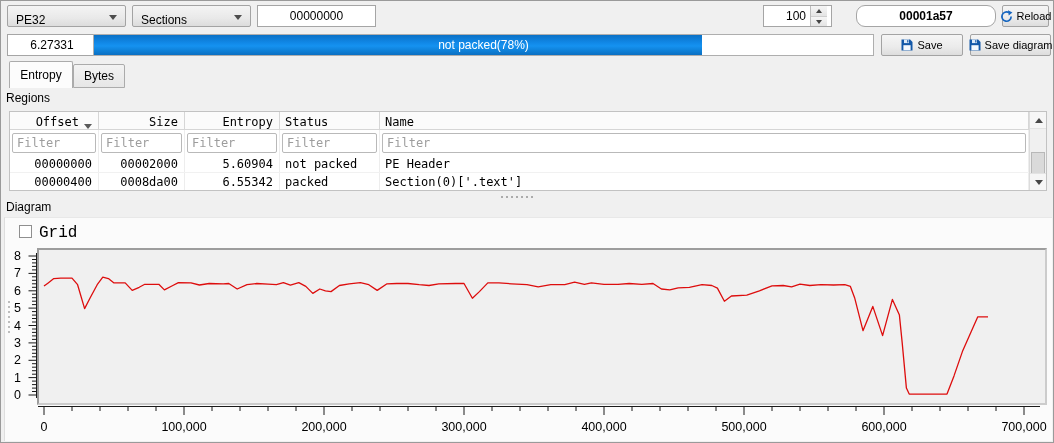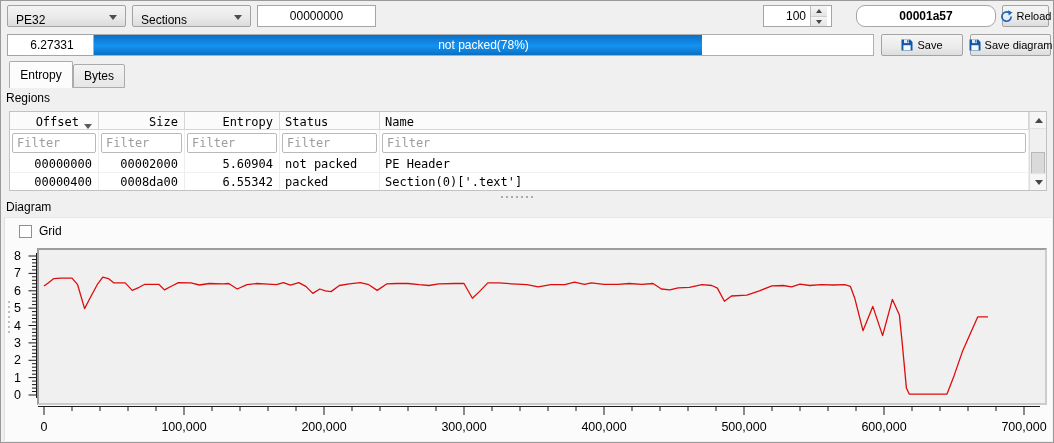--- a/index.html
+++ b/index.html
@@ -101,21 +101,21 @@
   .split-h{position:absolute;left:500px;top:194px;width:44px;height:3px;}
   .split-h i{position:absolute;top:1px;width:2px;height:2px;background:#ababab;display:block;}
   .split-v{position:absolute;left:7px;top:300px;width:3px;height:44px;}
   .split-v i{position:absolute;left:0;width:2px;height:2px;background:#bdbdbd;display:block;}
   
   .dpanel{
     position:absolute;left:3px;top:216px;width:1048px;height:224px;background:#fbfbfb;
     border-left:1px solid #dedede;border-top:1px solid #e8e8e8;
   }
   .chk{position:absolute;left:14px;top:7px;width:13px;height:13px;background:#fff;border:1px solid #8f8f8f;}
-  .chk-label{position:absolute;left:34px;top:6px;font-size:12px;}
+  .chk-label{position:absolute;left:34px;top:6px;font-size:16px;font-family:Liberation Mono, monospace;}
   .plot-frame{
     position:absolute;left:32px;top:30px;width:1010px;height:157px;background:#f0f0f0;
     border-style:solid;border-width:2px;
     border-color:#9d9d9d #cccccc #cccccc #9d9d9d;
   }
   .plot-frame svg{display:block;}
   .yruler{position:absolute;left:14px;top:32px;}
   .xruler{position:absolute;left:32px;top:188px;}
   .ylab{position:absolute;left:0;width:16px;text-align:right;height:16px;line-height:16px;font-size:12.5px;}
   .xlab{position:absolute;top:201px;height:16px;line-height:16px;font-size:12.5px;transform:translateX(-50%);white-space:nowrap;}

